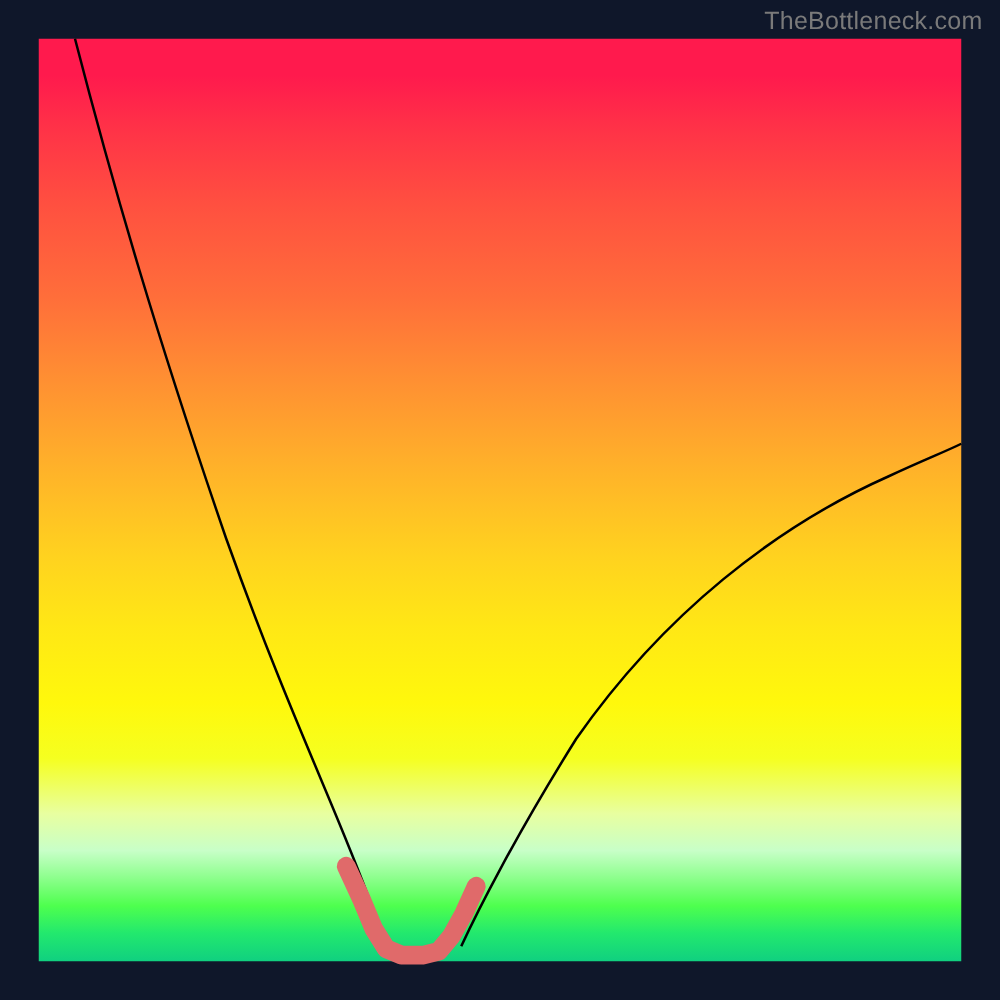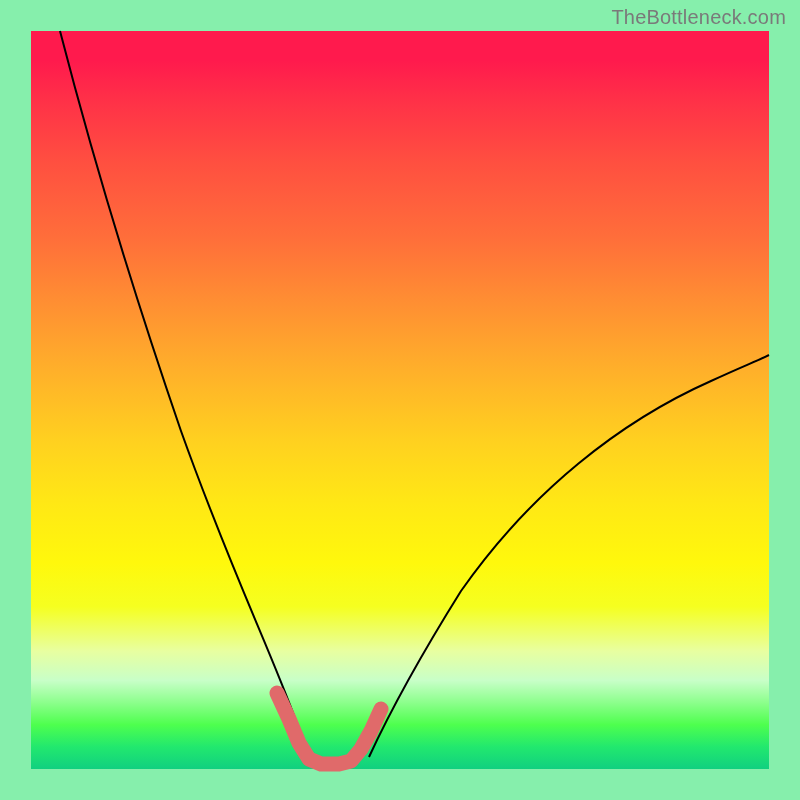--- a/index.html
+++ b/index.html
@@ -10,21 +10,21 @@
     background: #000;
     overflow: hidden;
     font-family: Arial, Helvetica, sans-serif;
   }
   .frame {
     position: absolute;
     left: 0;
     top: 0;
     width: 800px;
     height: 800px;
-    background: #86efac;
+    background: #0f172a;
   }
   .plot {
     position: absolute;
     left: 31px;
     top: 31px;
     width: 738px;
     height: 738px;
     
     background: linear-gradient(to bottom,
       #ff1a4d 0%,

